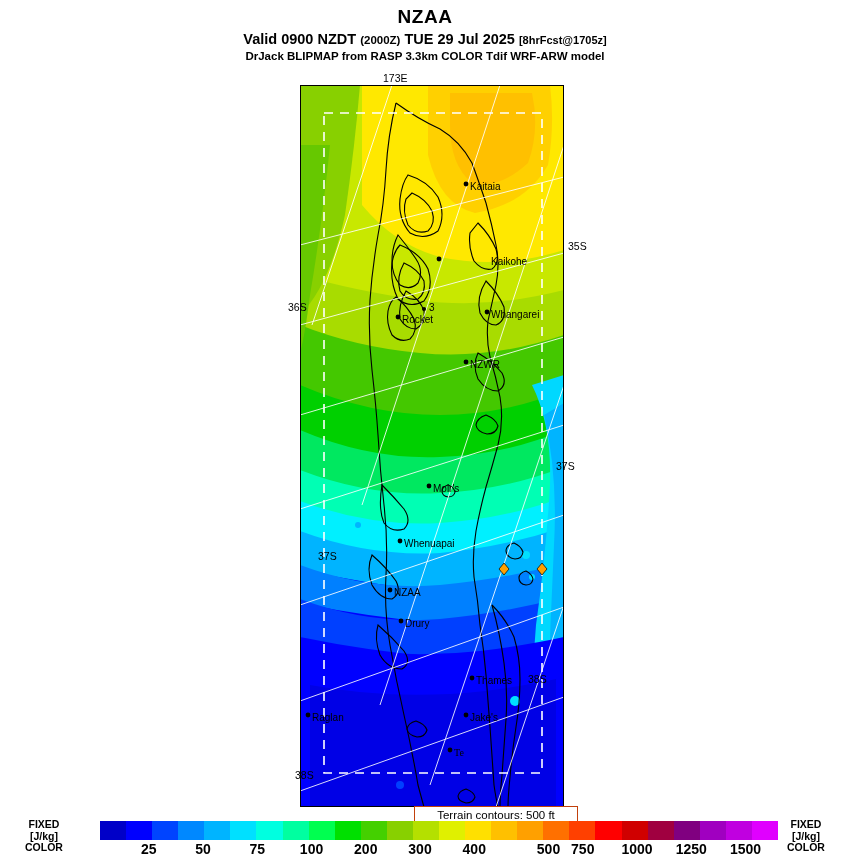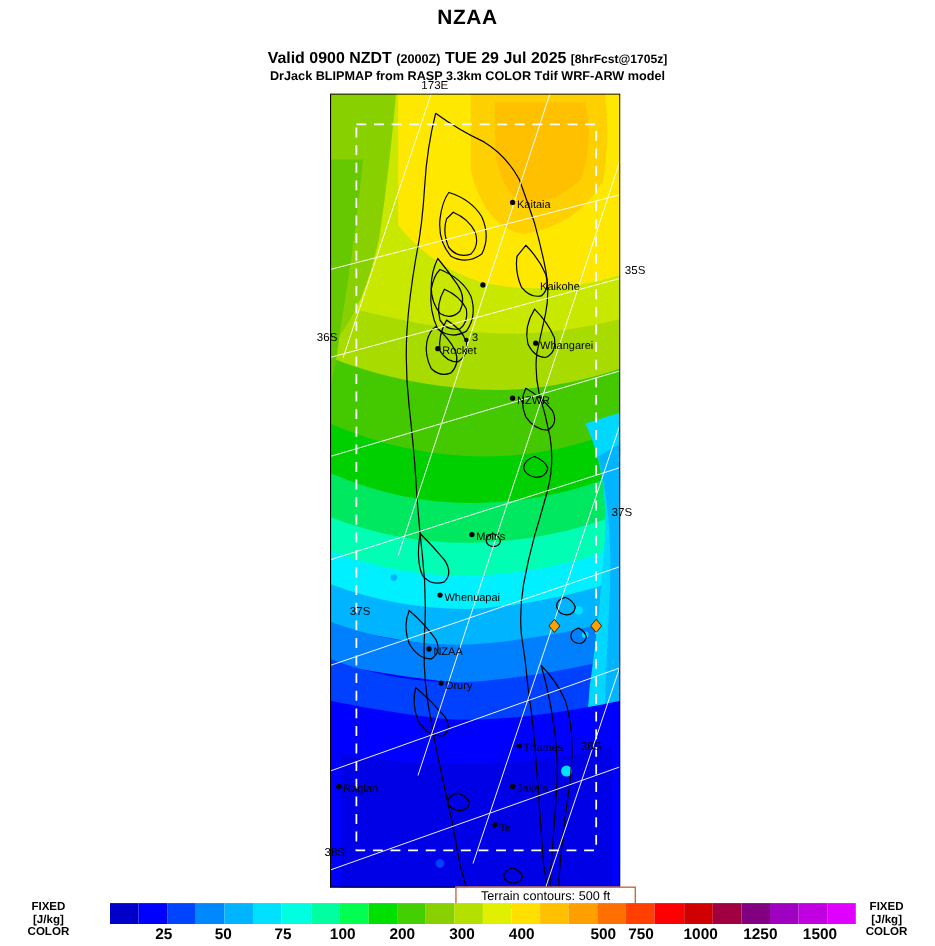--- a/index.html
+++ b/index.html
@@ -25,21 +25,21 @@
   }
   #title {
     font-size: 19px;
     font-weight: bold;
     letter-spacing: 0.5px;
     margin-top: 6px;
   }
   #subtitle {
     font-size: 14.5px;
     font-weight: bold;
-    margin-top: 17px;
+    margin-top: 3px;
   }
   #subtitle .small {
     font-size: 11.5px;
   }
   #subtitle .brack {
     font-size: 11px;
     font-weight: bold;
   }
   #model-line {
     font-size: 11.5px;

